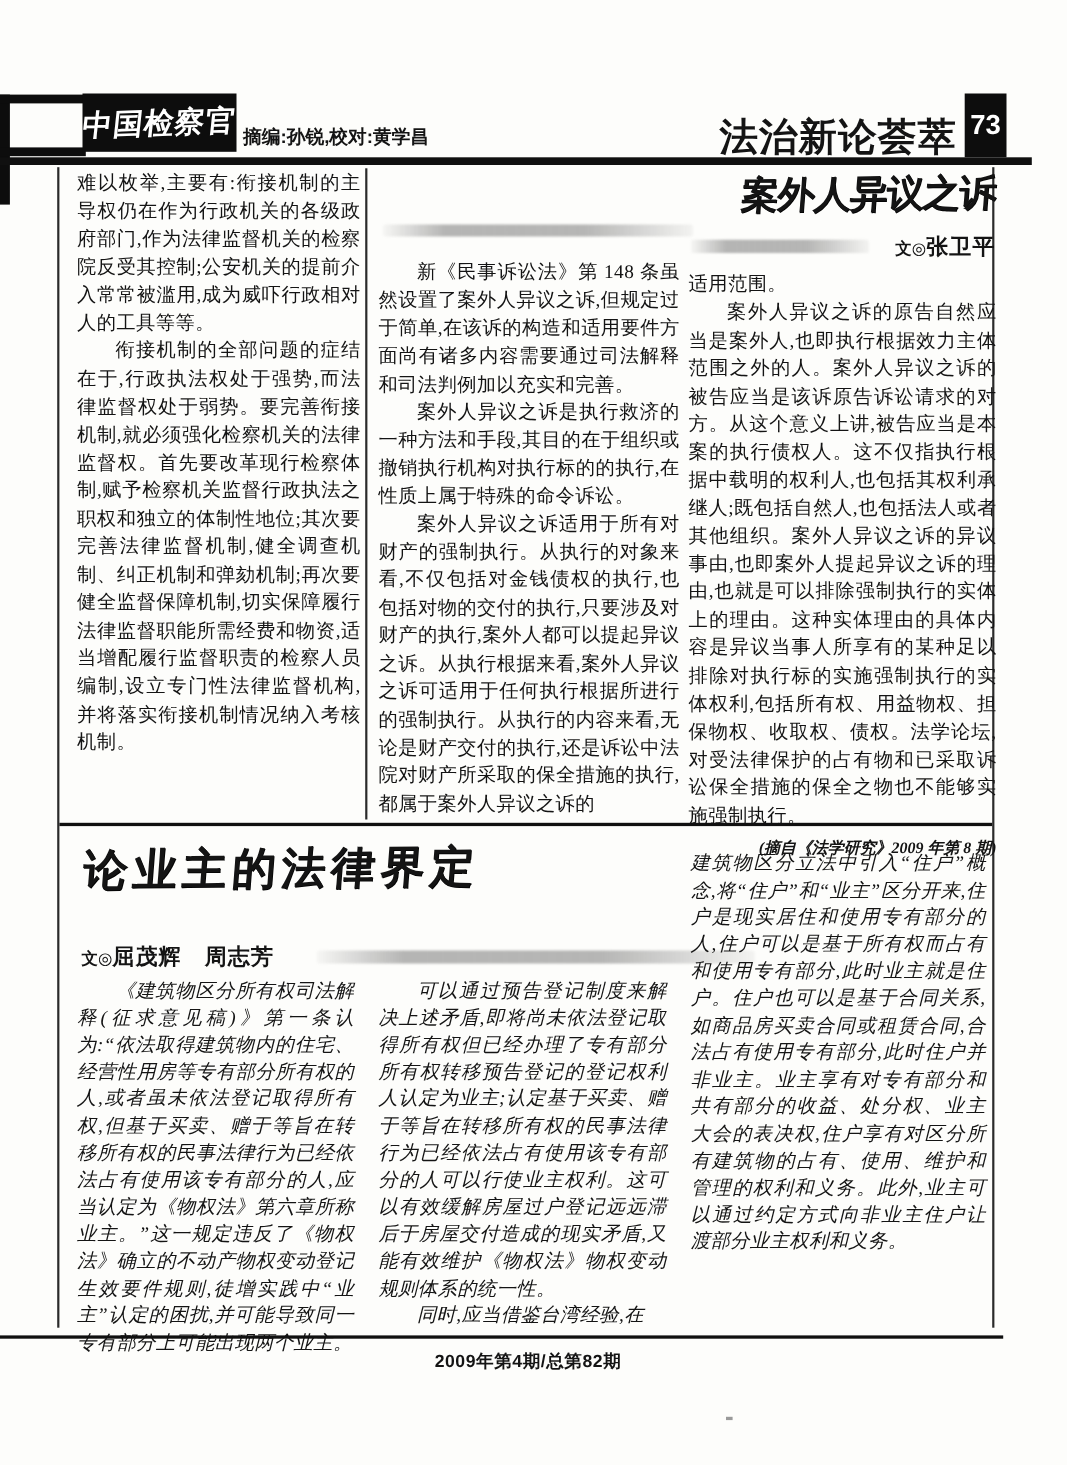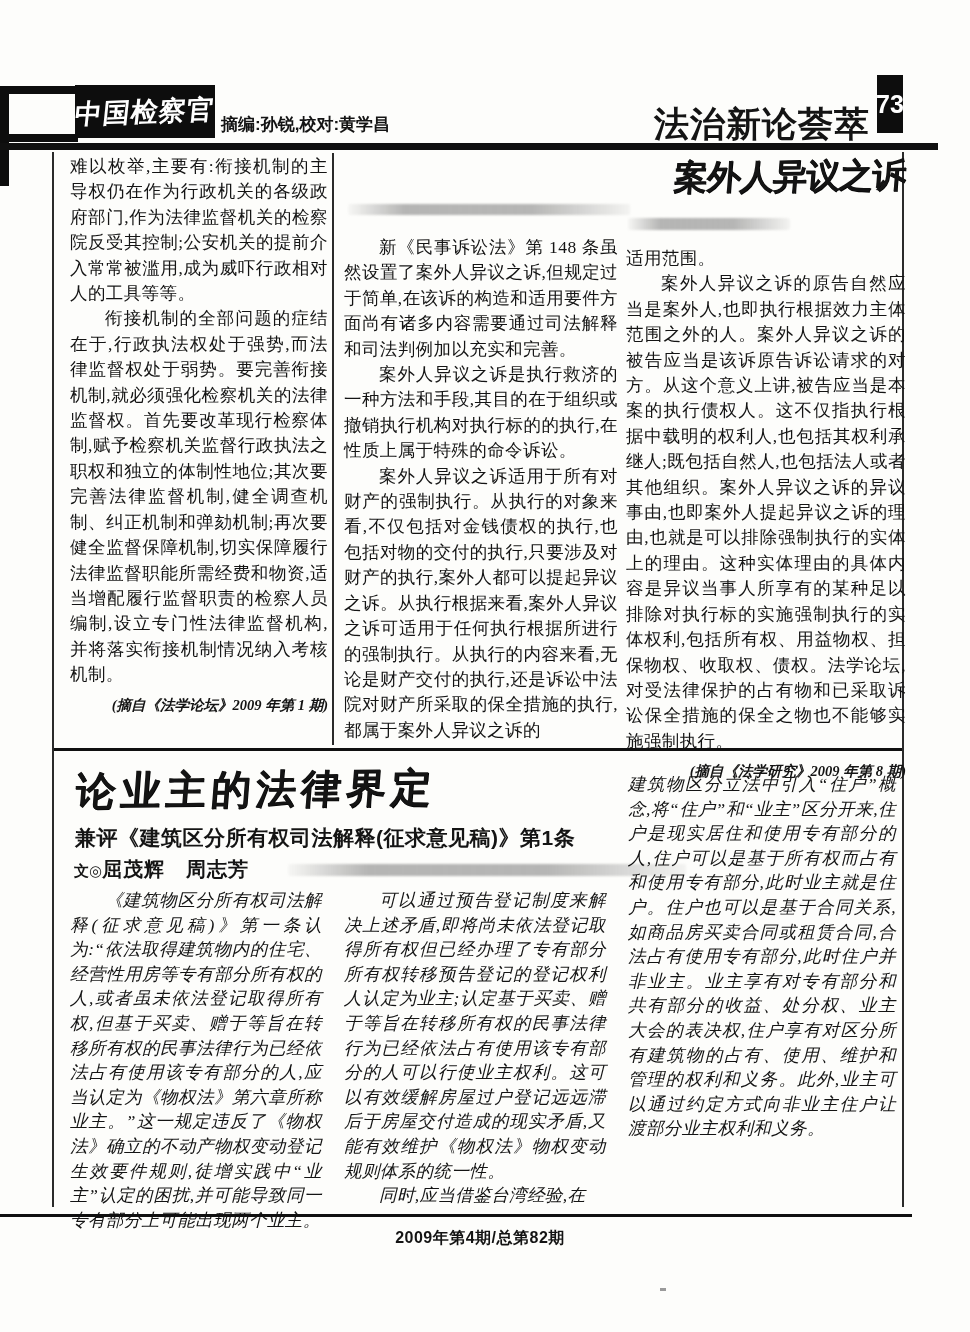--- a/index.html
+++ b/index.html
@@ -61,58 +61,59 @@
   <div class="abs ink" style="left:0;top:134px;width:78px;height:8px;"></div>
 
   <div class="abs ink logo-box" style="left:75px;top:85px;width:140px;height:53px;">
     <span class="logo-text">中国检察官</span>
   </div>
 
   <div class="abs editors" style="left:221px;top:113px;">摘编:孙锐,校对:黄学昌</div>
 
   <div class="abs banner" style="left:580px;top:101px;width:290px;">法治新论荟萃</div>
 
-  <div class="abs ink pagenum" style="left:877px;top:75px;width:26px;height:58px;">
+  <div class="abs ink pagenum" style="left:877px;top:85px;width:38px;height:58px;">
     <span>73</span>
   </div>
 
   <div class="abs hrule" style="left:0;top:143px;width:938px;height:7px;"></div>
 
   <div class="abs vrule" style="left:52px;top:152px;height:1055px;"></div>
   <div class="abs vrule" style="left:332px;top:153px;height:592px;"></div>
   <div class="abs vrule" style="left:902px;top:152px;height:1055px;"></div>
 
   <div class="abs body-col" style="left:70px;top:154px;width:258px;">
     <p>难以枚举,主要有:衔接机制的主导权仍在作为行政机关的各级政府部门,作为法律监督机关的检察院反受其控制;公安机关的提前介入常常被滥用,成为威吓行政相对人的工具等等。</p>
     <p class="indent">衔接机制的全部问题的症结在于,行政执法权处于强势,而法律监督权处于弱势。要完善衔接机制,就必须强化检察机关的法律监督权。首先要改革现行检察体制,赋予检察机关监督行政执法之职权和独立的体制性地位;其次要完善法律监督机制,健全调查机制、纠正机制和弹劾机制;再次要健全监督保障机制,切实保障履行法律监督职能所需经费和物资,适当增配履行监督职责的检察人员编制,设立专门性法律监督机构,并将落实衔接机制情况纳入考核机制。</p>
-    <div class="citation">(摘自《法学论坛》2009 年第 1 期)</div>
   </div>
 
   <div class="abs smudge" style="left:348px;top:204px;width:282px;height:11px;"></div>
 
   <div class="abs callig title-right" style="left:640px;top:154px;width:265px;">案外人异议之诉</div>
 
   <div class="abs smudge" style="left:628px;top:218px;width:162px;height:12px;"></div>
+  <div class="abs byline" style="left:628px;top:211px;width:277px;text-align:right;">
+    <span class="prefix">文◎</span><span class="name">张卫平</span>
+  </div>
 
   <div class="abs body-col" style="left:344px;top:235px;width:274px;">
     <p class="indent">新《民事诉讼法》第 148 条虽然设置了案外人异议之诉,但规定过于简单,在该诉的构造和适用要件方面尚有诸多内容需要通过司法解释和司法判例加以充实和完善。</p>
     <p class="indent">案外人异议之诉是执行救济的一种方法和手段,其目的在于组织或撤销执行机构对执行标的的执行,在性质上属于特殊的命令诉讼。</p>
     <p class="indent">案外人异议之诉适用于所有对财产的强制执行。从执行的对象来看,不仅包括对金钱债权的执行,也包括对物的交付的执行,只要涉及对财产的执行,案外人都可以提起异议之诉。从执行根据来看,案外人异议之诉可适用于任何执行根据所进行的强制执行。从执行的内容来看,无论是财产交付的执行,还是诉讼中法院对财产所采取的保全措施的执行,都属于案外人异议之诉的</p>
   </div>
 
   <div class="abs body-col" style="left:626px;top:246px;width:280px;">
     <p>适用范围。</p>
     <p class="indent">案外人异议之诉的原告自然应当是案外人,也即执行根据效力主体范围之外的人。案外人异议之诉的被告应当是该诉原告诉讼请求的对方。从这个意义上讲,被告应当是本案的执行债权人。这不仅指执行根据中载明的权利人,也包括其权利承继人;既包括自然人,也包括法人或者其他组织。案外人异议之诉的异议事由,也即案外人提起异议之诉的理由,也就是可以排除强制执行的实体上的理由。这种实体理由的具体内容是异议当事人所享有的某种足以排除对执行标的实施强制执行的实体权利,包括所有权、用益物权、担保物权、收取权、债权。法学论坛,对受法律保护的占有物和已采取诉讼保全措施的保全之物也不能够实施强制执行。</p>
     <div class="citation">(摘自《法学研究》2009 年第 8 期)</div>
   </div>
 
   <div class="abs hrule" style="left:54px;top:748px;width:848px;height:3px;"></div>
 
   <div class="abs callig title-owner" style="left:76px;top:762px;">论业主的法律界定</div>
-  <div class="abs subtitle" style="left:75px;top:824px;">兼评《建筑区分所有权司法解释(征求意见稿)》第1条</div>
 
   <div class="abs smudge" style="left:288px;top:864px;width:398px;height:12px;"></div>
   <div class="abs byline" style="left:74px;top:856px;">
     <span class="prefix">文◎</span><span class="name">屈茂辉　周志芳</span>
   </div>
 
   <div class="abs body-col bot-col kai" style="left:70px;top:888px;width:252px;">
     <p class="indent">《建筑物区分所有权司法解释(征求意见稿)》第一条认为:“依法取得建筑物内的住宅、经营性用房等专有部分所有权的人,或者虽未依法登记取得所有权,但基于买卖、赠于等旨在转移所有权的民事法律行为已经依法占有使用该专有部分的人,应当认定为《物权法》第六章所称业主。”这一规定违反了《物权法》确立的不动产物权变动登记生效要件规则,徒增实践中“业主”认定的困扰,并可能导致同一专有部分上可能出现两个业主。</p>
   </div>
 

